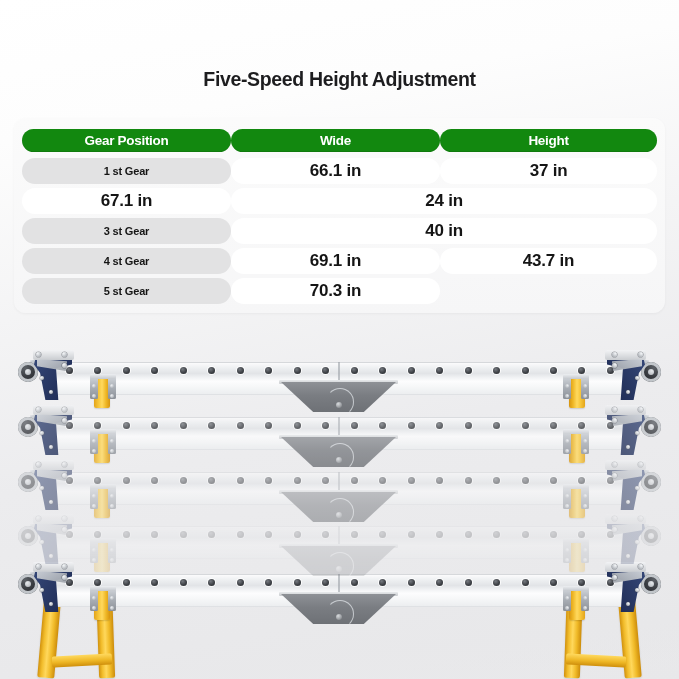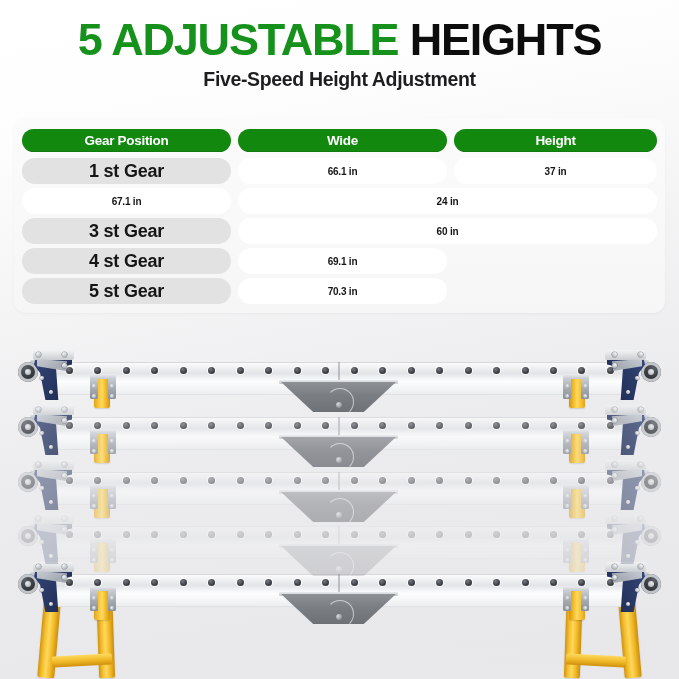--- a/index.html
+++ b/index.html
@@ -37,41 +37,41 @@
 
   
   .table-card{
     position:absolute;left:14px;top:118px;width:651px;height:195px;
     background:linear-gradient(180deg,#fbfbfb 0%,#f6f6f7 100%);
     border-radius:12px;
     box-shadow:0 1px 3px rgba(0,0,0,0.045);
   }
   .thead,.trow{
     position:absolute;left:8px;right:8px;
-    display:flex;gap:7px;
+    display:flex;
   }
   .thead{top:11px;height:23px;}
   .cellh{
     background:#12880f;border-radius:12px;
     display:flex;align-items:center;justify-content:center;
     color:#ffffff;font-size:13.5px;font-weight:800;letter-spacing:-0.3px;
     height:23px;white-space:nowrap;
     box-shadow:inset 0 -1px 0 rgba(0,0,0,0.10);
   }
   .trow{height:26px;}
   .cellk{
     background:#e2e2e3;border-radius:13px;
     display:flex;align-items:center;justify-content:center;
-    color:#151515;font-size:18px;font-weight:700;letter-spacing:-0.2px;
+    color:#151515;font-size:11px;font-weight:700;letter-spacing:-0.2px;
     height:26px;white-space:nowrap;
   }
   .cellv{
     background:#ffffff;border-radius:13px;
     display:flex;align-items:center;justify-content:center;
-    color:#151515;font-size:10px;font-weight:800;letter-spacing:-0.2px;
+    color:#151515;font-size:17px;font-weight:800;letter-spacing:-0.2px;
     height:26px;white-space:nowrap;
   }
   .c1{flex:0 0 209px;}
   .c2{flex:0 0 209px;}
   .c3{flex:1 1 auto;text-align:right;}
 
   
   .scene{position:absolute;left:0;top:318px;width:679px;height:361px;}
 
   
@@ -236,23 +236,20 @@
     background:linear-gradient(180deg,rgba(233,233,235,0) 0%,rgba(233,233,235,0.55) 100%);
     pointer-events:none;
   }
 </style>
 </head>
 <body>
 
 <div id="page">
 
   <div class="header">
-    <div class="title">
-      <span class="g">5 ADJUSTABLE</span><span>&nbsp;</span><span class="k">HEIGHTS</span>
-    </div>
     <div class="subtitle">Five-Speed Height Adjustment</div>
   </div>
 
   <div class="table-card">
 
     <div class="thead">
       <div class="cellh c1">Gear Position</div>
       <div class="cellh c2">Wide</div>
       <div class="cellh c3">Height</div>
     </div>
@@ -263,26 +260,27 @@
       <div class="cellv c3">37 in</div>
     </div>
 
     <div class="trow" style="top:70px">
       <div class="cellv c2">67.1 in</div>
       <div class="cellv c3">24 in</div>
     </div>
 
     <div class="trow" style="top:100px">
       <div class="cellk c1">3 st Gear</div>
-      <div class="cellv c3">60 in</div>
+      <div class="cellv c3">40 in</div>
     </div>
 
     <div class="trow" style="top:130px">
       <div class="cellk c1">4 st Gear</div>
       <div class="cellv c2">69.1 in</div>
+      <div class="cellv c3">43.7 in</div>
     </div>
 
     <div class="trow" style="top:160px">
       <div class="cellk c1">5 st Gear</div>
       <div class="cellv c2">70.3 in</div>
     </div>
 
   </div>
 
   <div class="scene" id="scene">

